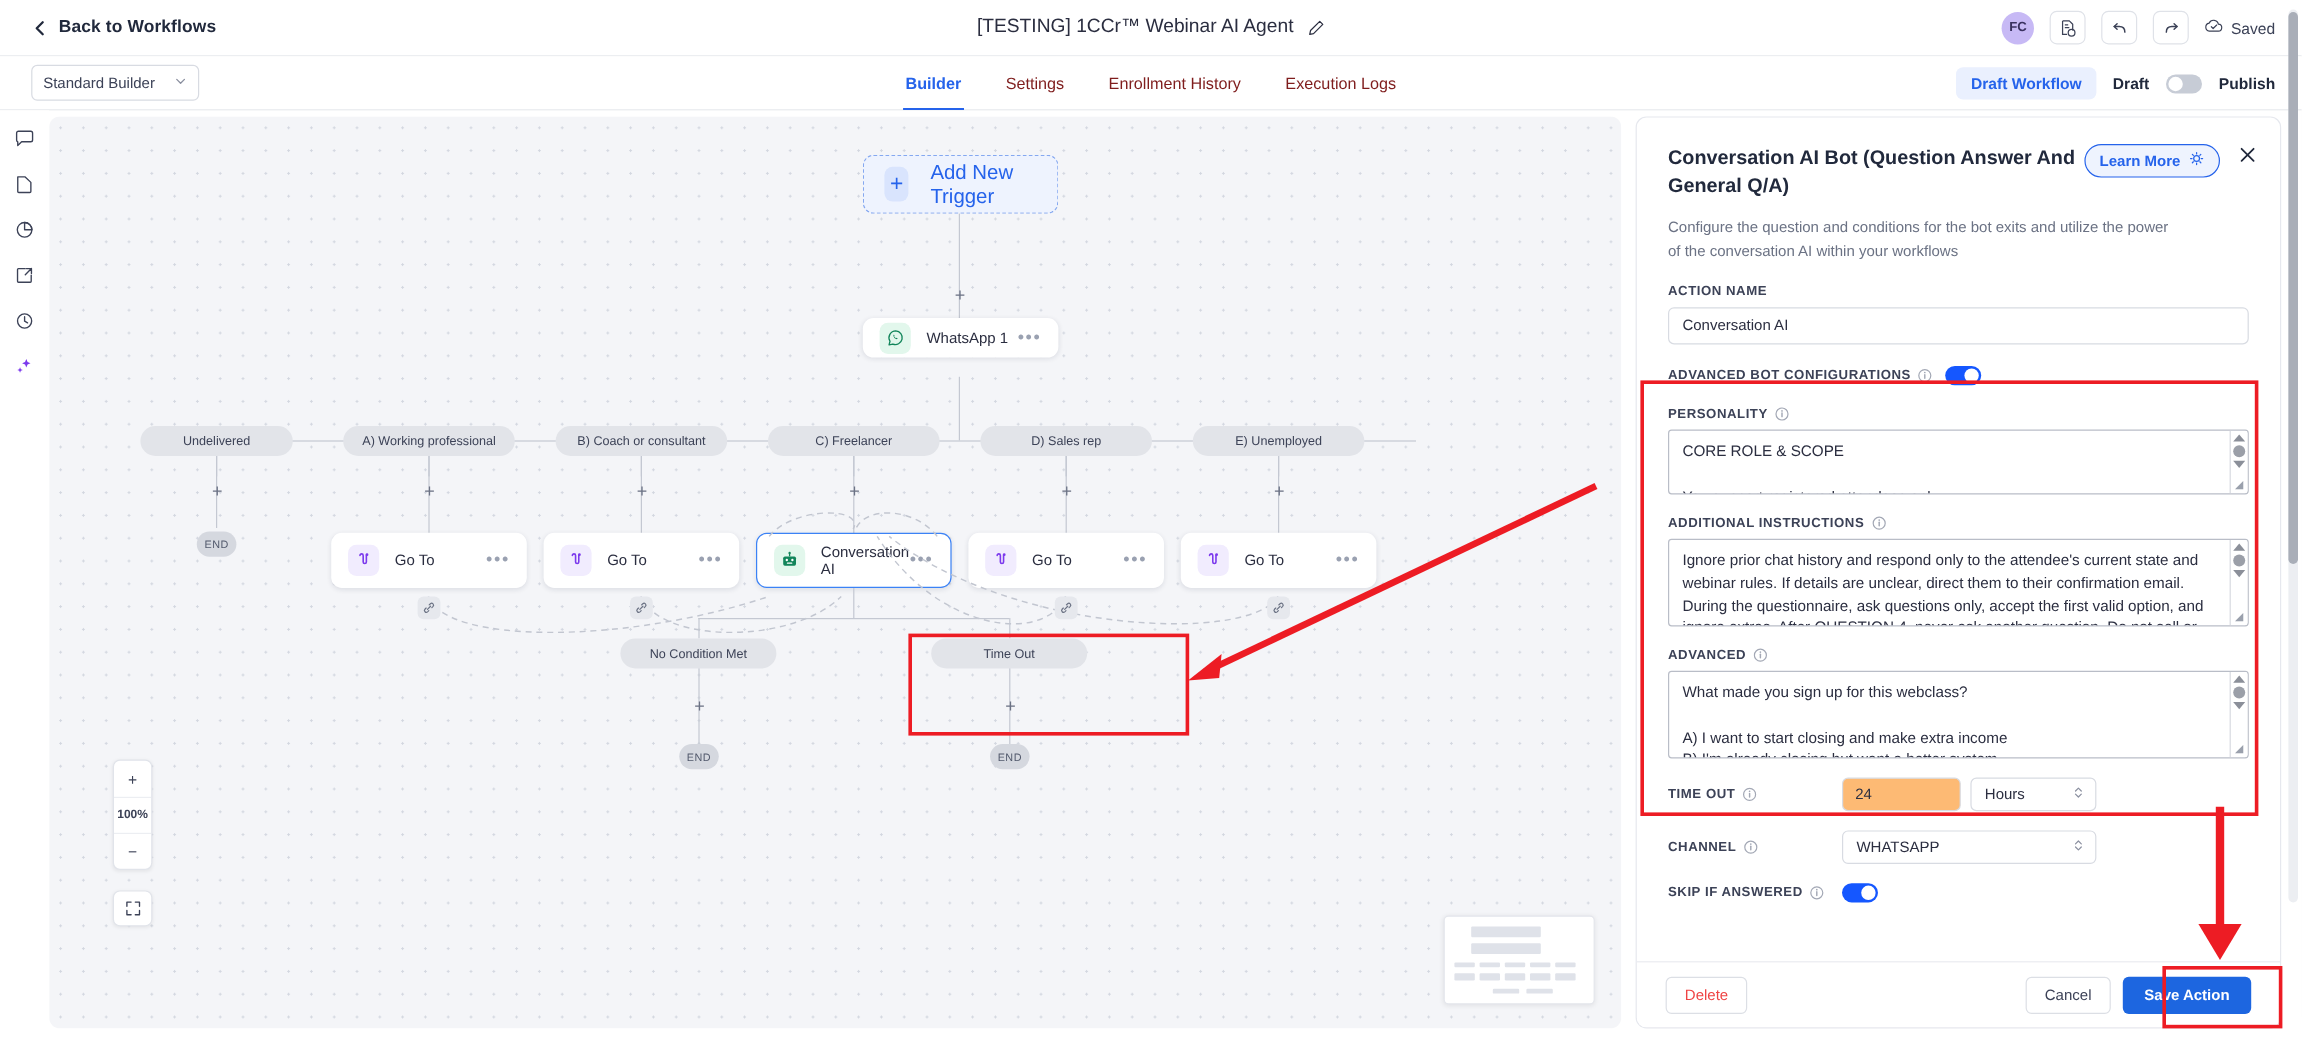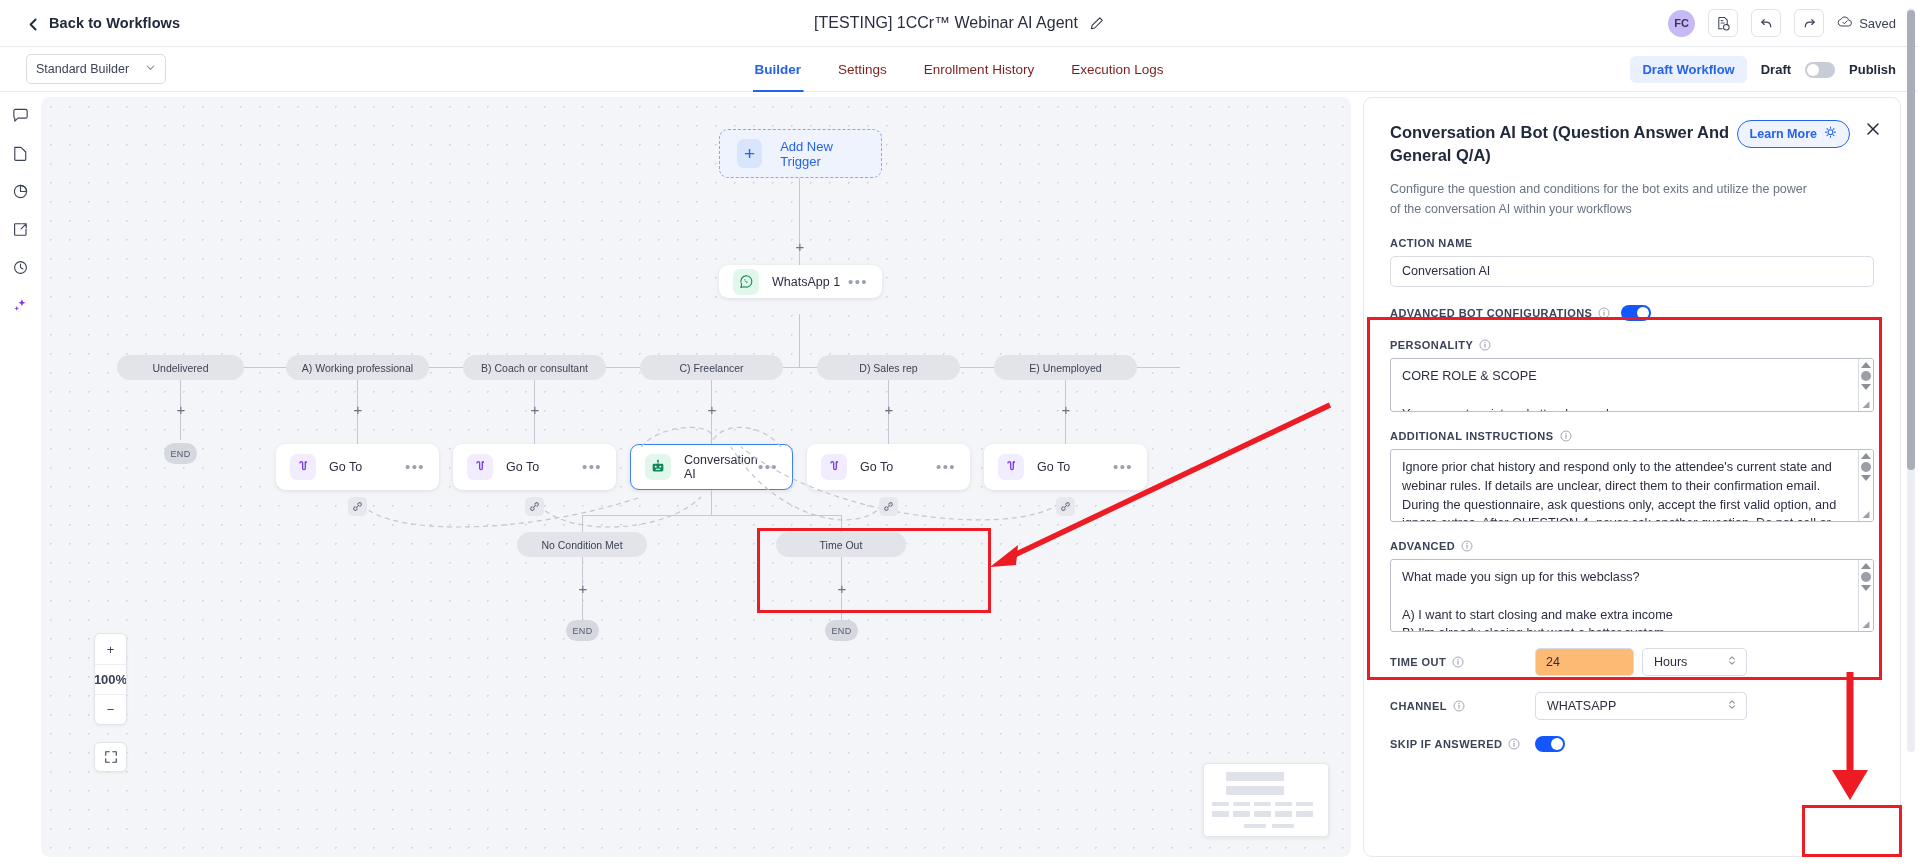--- a/index.html
+++ b/index.html
@@ -113,21 +113,21 @@
 
   .trigger-node {
     position:absolute; border:1.5px dashed #85a8f0; background:#eef3fe;
     border-radius:9px; display:flex; align-items:center; padding:0 17px; cursor:pointer;
   }
   .trigger-node .plusbox {
     width:29px; height:29px; border-radius:7px; background:#d9e4fd;
     display:flex; align-items:center; justify-content:center;
     color:#2563eb; font-size:19px; line-height:1; font-weight:400;
   }
-  .trigger-node .tlbl { margin-left:18px; font-size:13px; color:#2563eb; }
+  .trigger-node .tlbl { margin-left:18px; font-size:17px; color:#2563eb; }
 
   .pill {
     position:absolute; height:25px; border-radius:13px; background:#e2e4e9;
     display:flex; align-items:center; justify-content:center;
     font-size:10.5px; color:#3c4257; padding:0 16px; white-space:nowrap;
   }
   .endpill {
     position:absolute; width:33px; height:21px; border-radius:11px; background:#d5d8df;
     display:flex; align-items:center; justify-content:center;
     font-size:9px; color:#51586b; letter-spacing:.4px;
@@ -146,21 +146,21 @@
   .zoomctl {
     position:absolute; left:53px; bottom:132px;
     width:33px; border:1px solid #e1e4ea; border-radius:6px; background:#fff;
     overflow:hidden; box-shadow:0 1px 3px rgba(0,0,0,.06);
   }
   .zoomctl div {
     height:30px; display:flex; align-items:center; justify-content:center;
     font-size:13px; color:#3c4257; cursor:pointer;
   }
   .zoomctl div + div { border-top:1px solid #eceef2; }
-  .zoomctl .zpct { font-size:13px; font-weight:600;}
+  .zoomctl .zpct { font-size:10px; font-weight:600;}
   .fitbtn {
     position:absolute; left:53px; bottom:85px; width:33px; height:30px;
     border:1px solid #e1e4ea; border-radius:6px; background:#fff;
     display:flex; align-items:center; justify-content:center; cursor:pointer;
     box-shadow:0 1px 3px rgba(0,0,0,.06);
   }
   .minimap {
     position:absolute; right:22px; bottom:20px; width:126px; height:74px;
     background:#fff; border:1px solid #e4e6ec; border-radius:4px;
     box-shadow:0 1px 4px rgba(0,0,0,.08);
@@ -717,20 +717,27 @@
               <circle cx="6" cy="6" r="5" stroke="#a3a8b5" stroke-width="1" fill="none"></circle>
               <path d="M6 5.2v3" stroke="#a3a8b5" stroke-width="1.2" stroke-linecap="round"></path>
               <circle cx="6" cy="3.4" r=".7" fill="#a3a8b5"></circle>
             </svg>
         </span>
       </div>
       <div class="toggle-pill toggle-on"></div>
     </div>
   </div>
 
+  <div class="panel-footer">
+    <div class="btn btn-delete">Delete</div>
+    <div style="display:flex; gap:10px;">
+      <div class="btn btn-cancel">Cancel</div>
+      <div class="btn btn-save">Save Action</div>
+    </div>
+  </div>
 </div>
 
 <div class="panel-scroll">
     <i></i>
   </div>
 
 <div class="redbox" style="left:757px; top:528px; width:234px; height:85px;"></div>
 <div class="redbox" style="left:1367px; top:317px; width:515px; height:363px;"></div>
 <div class="redbox" style="left:1802px; top:805px; width:100px; height:52px;"></div>
 

